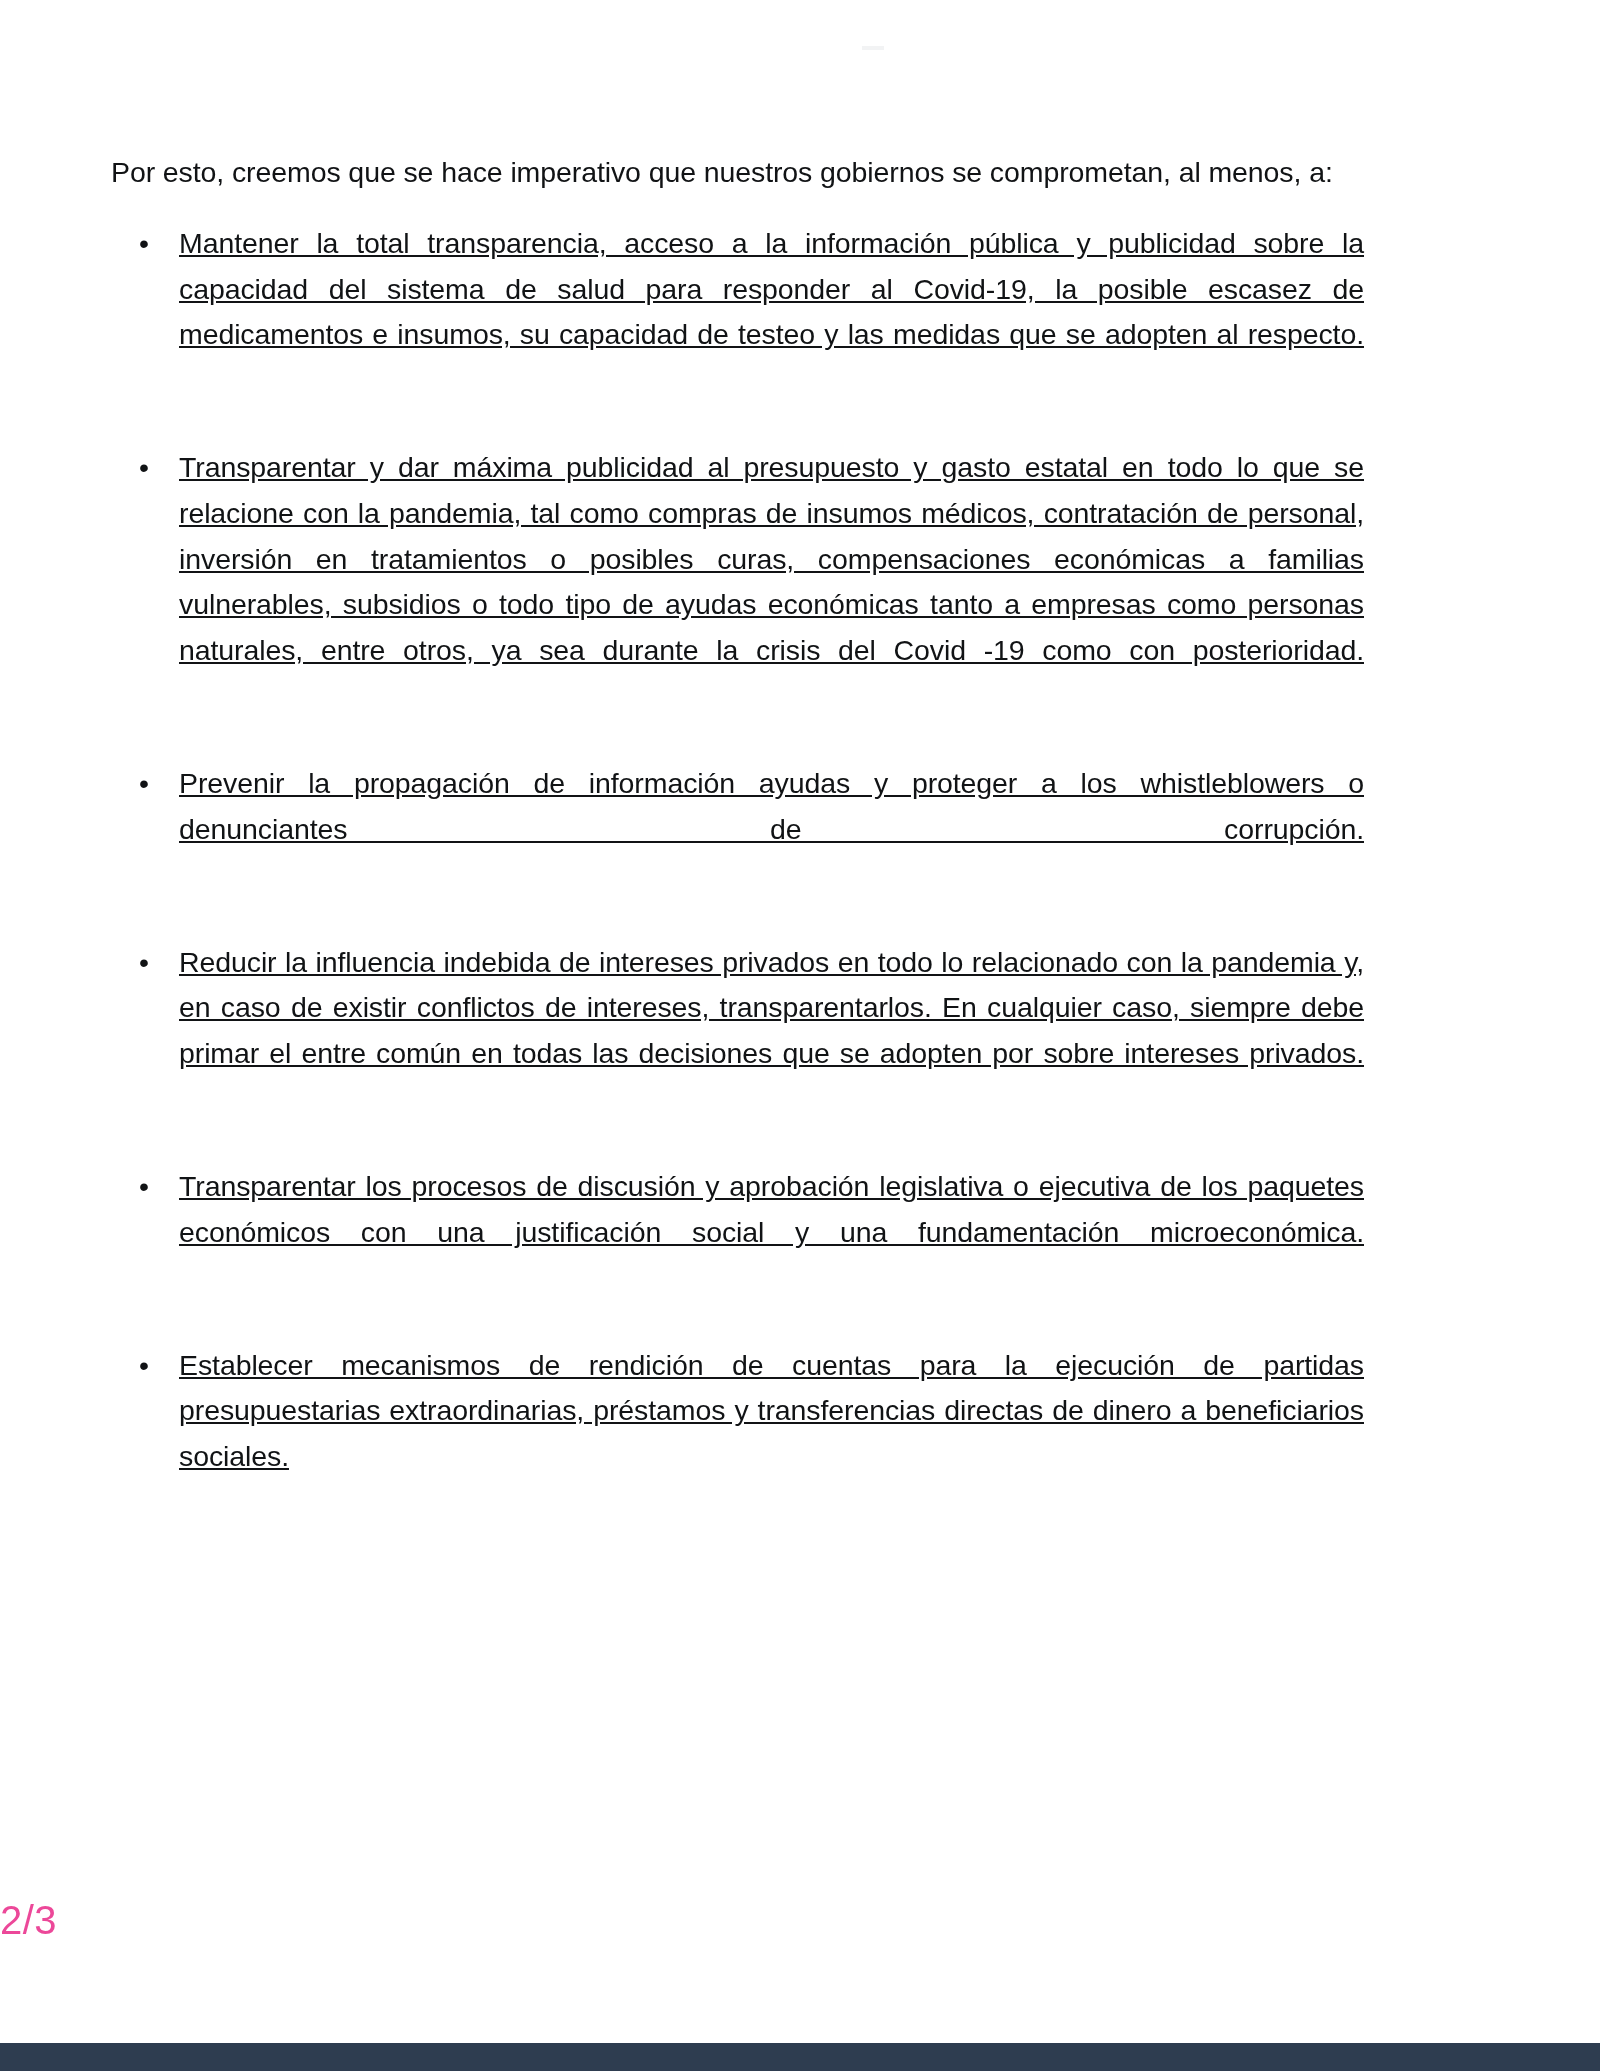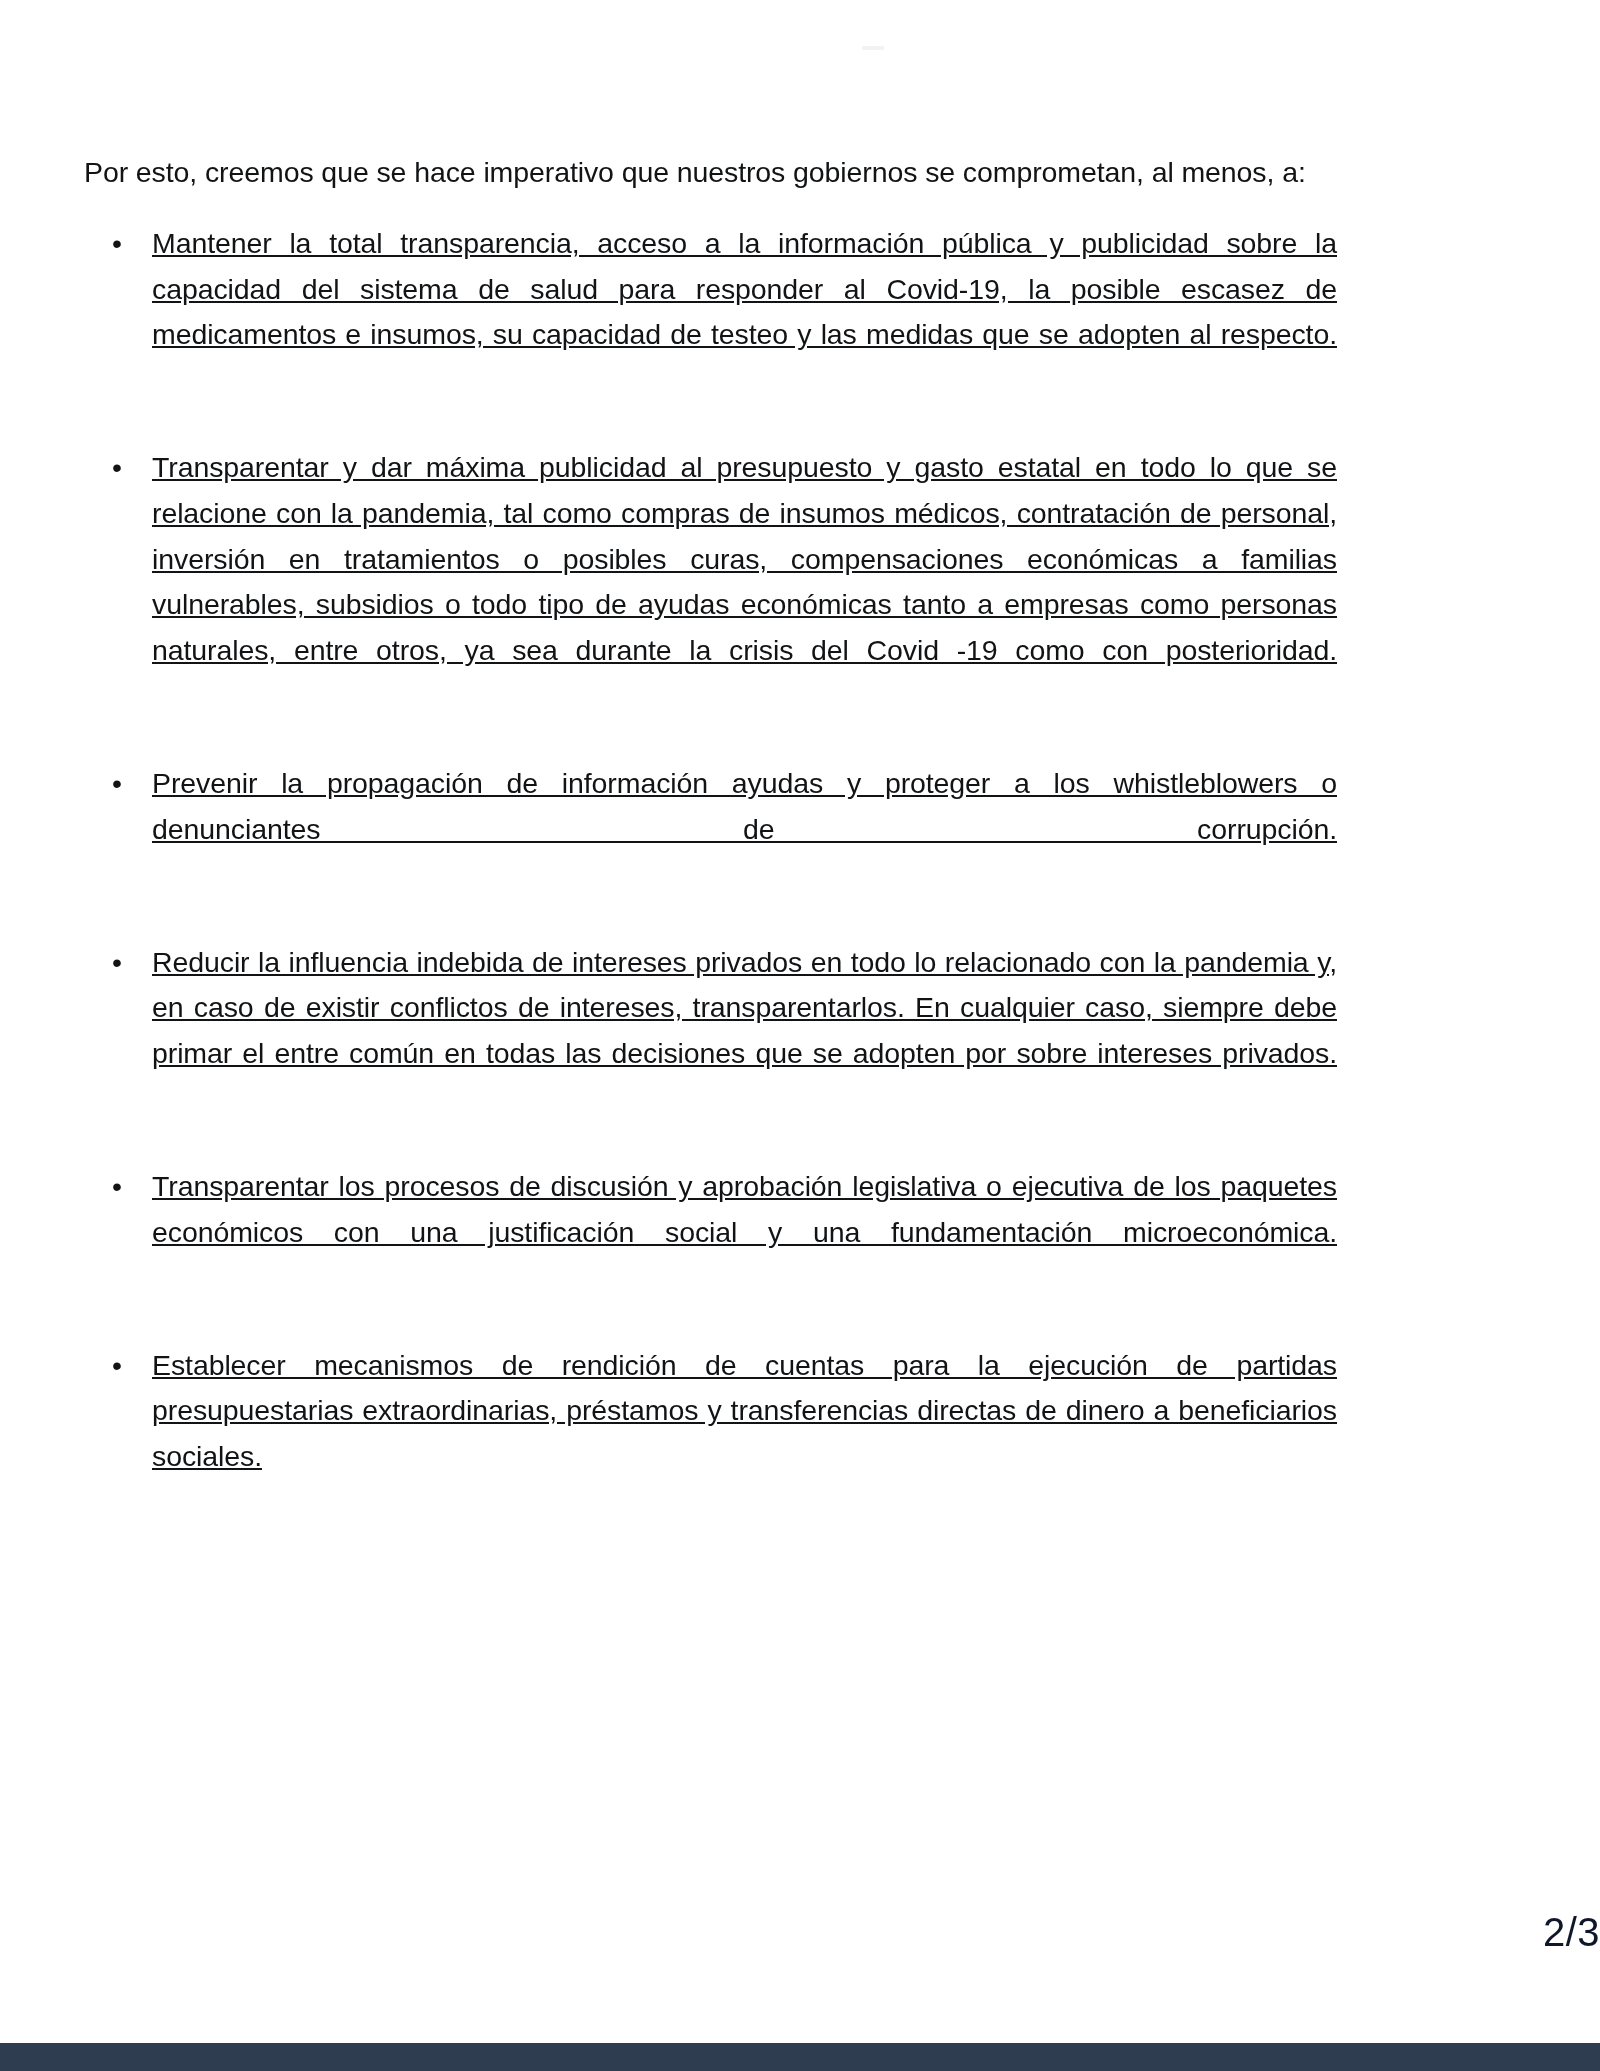--- a/index.html
+++ b/index.html
@@ -20,21 +20,21 @@
     width: 1600px;
     height: 2071px;
     background: #ffffff;
     box-sizing: border-box;
     display: flex;
     flex-direction: column;
   }
 
   .page-body {
     position: relative;
-    padding: 150px 185px 0 84px;
+    padding: 150px 185px 0 111px;
     flex: 1 1 auto;
   }
 
   .intro {
     font-size: 28.5px;
     line-height: 1.58;
     color: #111315;
     text-align: left;
     letter-spacing: -0.1px;
     margin: 0 0 26px 0;
@@ -83,24 +83,24 @@
   .bullet-text::after {
     content: "";
     display: inline-block;
     width: 100%;
   }
 
   .page-number {
     position: absolute;
     left: 0;
     right: 0;
-    bottom: 88px;
-    text-align: right;
+    bottom: 100px;
+    text-align: left;
     font-size: 40px;
-    color: #0f172a;
+    color: #ec4899;
     letter-spacing: 0.5px;
   }
 
   .bottom-bar {
     flex: 0 0 auto;
     height: 28px;
     background: #2e3d50;
     width: 100%;
   }
 

